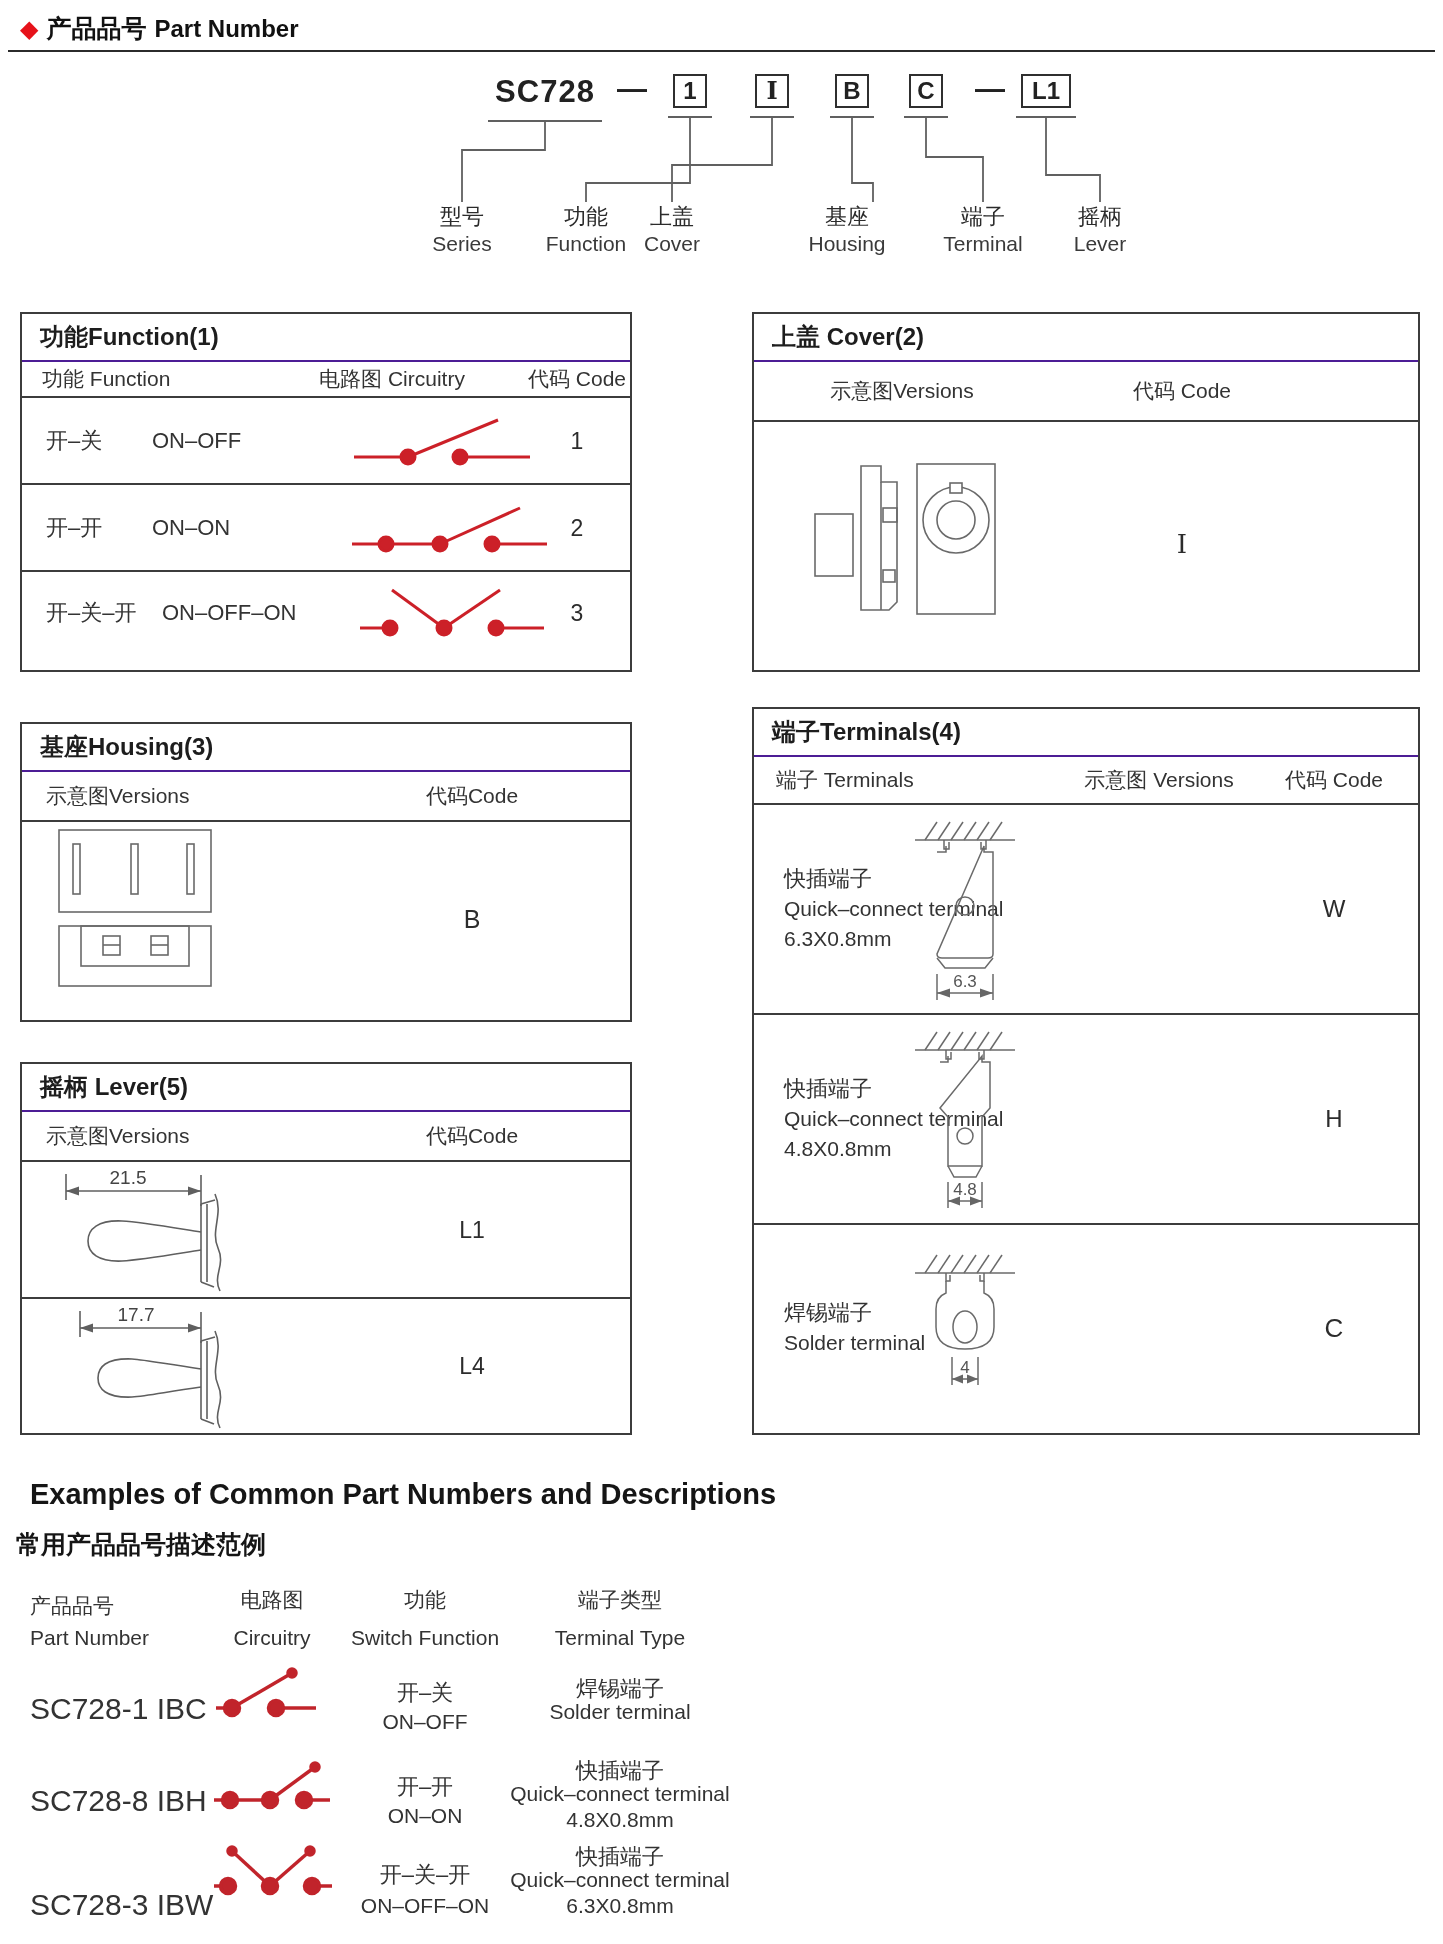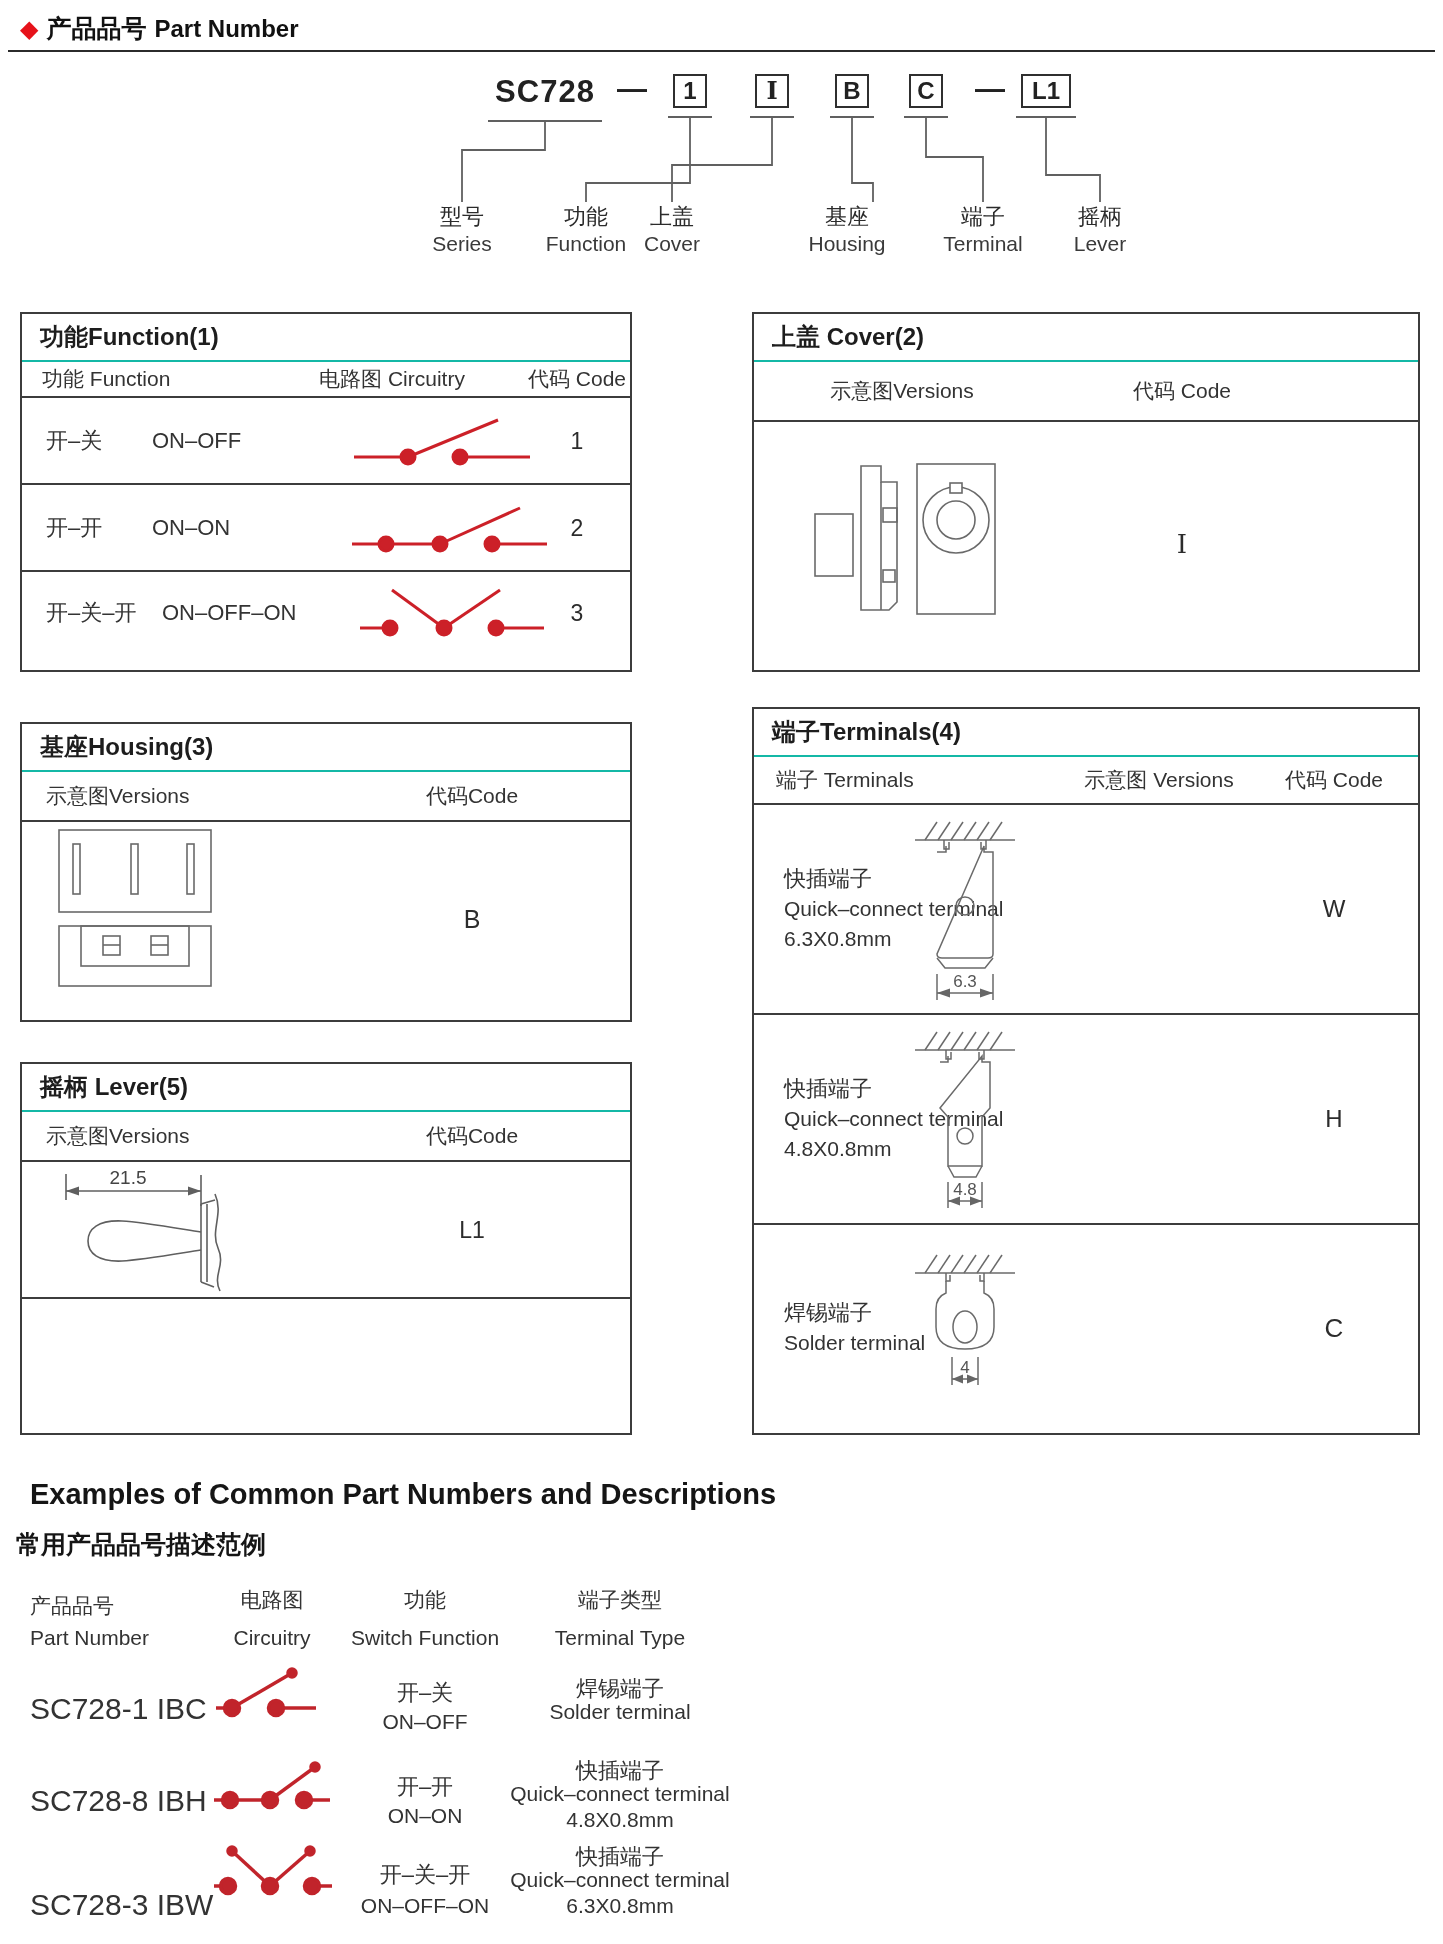--- a/index.html
+++ b/index.html
@@ -17,21 +17,21 @@
              font-size:31px;font-weight:bold;color:#222;letter-spacing:1px;}
   .pn-dash{position:absolute;top:72px;width:36px;text-align:center;font-size:30px;font-weight:bold;color:#222;}
   .pn-box{position:absolute;top:74px;width:34px;height:34px;border:2px solid #2f2f2f;box-sizing:border-box;
           text-align:center;line-height:30px;font-size:24px;font-weight:bold;color:#222;}
   .serif{font-family:"DejaVu Serif","Liberation Serif",serif;}
   .pn-lbl{position:absolute;top:202px;width:120px;text-align:center;}
   .pn-lbl .cn{display:block;font-size:22px;color:#2b2b2b;}
   .pn-lbl .en{display:block;font-size:21px;color:#3a3a3a;margin-top:0;}
   
   .tbl{position:absolute;border:2px solid #3c3c3c;box-sizing:border-box;background:#fff;}
-  .tbl-title{height:48px;border-bottom:2px solid #14b8a6;box-sizing:border-box;display:flex;align-items:center;
+  .tbl-title{height:48px;border-bottom:2px solid #4c1d95;box-sizing:border-box;display:flex;align-items:center;
              padding-left:18px;font-size:24px;font-weight:bold;color:#1d1d1d;}
   .tbl-head{position:relative;border-bottom:2px solid #3c3c3c;box-sizing:border-box;}
   .hcell{position:absolute;font-size:21px;color:#333;top:50%;transform:translateY(-50%);}
   .ctr{text-align:center;}
   .row{position:relative;box-sizing:border-box;}
   .sep{border-bottom:2px solid #3c3c3c;}
   .cellt{position:absolute;font-size:22px;color:#333;top:50%;transform:translateY(-50%);}
   .codet{position:absolute;font-size:23px;color:#2c2c2c;top:50%;transform:translateY(-50%);text-align:center;}
   
   .ex-title-en{position:absolute;left:30px;top:1478px;font-size:29px;font-weight:bold;color:#151515;}
@@ -224,20 +224,39 @@
           <line x1="165" y1="34" x2="165" y2="112"></line>
           <line x1="159" y1="34" x2="173" y2="30"></line>
           <line x1="159" y1="112" x2="172" y2="117"></line>
           <path d="M173,24 C182,44 168,60 176,78 C184,96 170,105 178,121"></path>
           <path d="M159,62 C115,55 98,52 80,51 C56,50 46,59 46,71 C46,83 56,92 80,91 C98,90 115,87 159,80"></path>
         </g>
         <path d="M24,21 l13,-4.5 v9 z" fill="#5f5f5f"></path>
         <path d="M159,21 l-13,-4.5 v9 z" fill="#5f5f5f"></path>
       </svg>
       <span class="codet" style="left:360px;width:180px;">L1</span>
+    </div>
+    <div class="row" style="height:134px;">
+      <svg class="abs" style="left:20px;top:8px;" width="235" height="122" viewBox="0 0 235 122">
+        <text x="94" y="14" font-size="19" fill="#444" text-anchor="middle">17.7</text>
+        <g stroke="#5f5f5f" stroke-width="1.6" fill="none">
+          <line x1="38" y1="4" x2="38" y2="30"></line>
+          <line x1="38" y1="21" x2="159" y2="21"></line>
+          <line x1="159" y1="5" x2="159" y2="36"></line>
+          <line x1="159" y1="34" x2="159" y2="112"></line>
+          <line x1="165" y1="34" x2="165" y2="112"></line>
+          <line x1="159" y1="34" x2="173" y2="30"></line>
+          <line x1="159" y1="112" x2="172" y2="117"></line>
+          <path d="M173,24 C182,44 168,60 176,78 C184,96 170,105 178,121"></path>
+          <path d="M159,62 C118,56 104,53 90,52 C64,51 56,60 56,71 C56,82 64,91 90,90 C104,89 118,86 159,80"></path>
+        </g>
+        <path d="M38,21 l13,-4.5 v9 z" fill="#5f5f5f"></path>
+        <path d="M159,21 l-13,-4.5 v9 z" fill="#5f5f5f"></path>
+      </svg>
+      <span class="codet" style="left:360px;width:180px;">L4</span>
     </div>
   </div>
 
   <div class="tbl" style="left:752px;top:707px;width:668px;height:728px;">
     <div class="tbl-title">端子Terminals(4)</div>
     <div class="tbl-head" style="height:48px;">
       <span class="hcell" style="left:22px;">端子 Terminals</span>
       <span class="hcell ctr" style="left:310px;width:190px;">示意图 Versions</span>
       <span class="hcell ctr" style="left:515px;width:130px;">代码 Code</span>
     </div>

